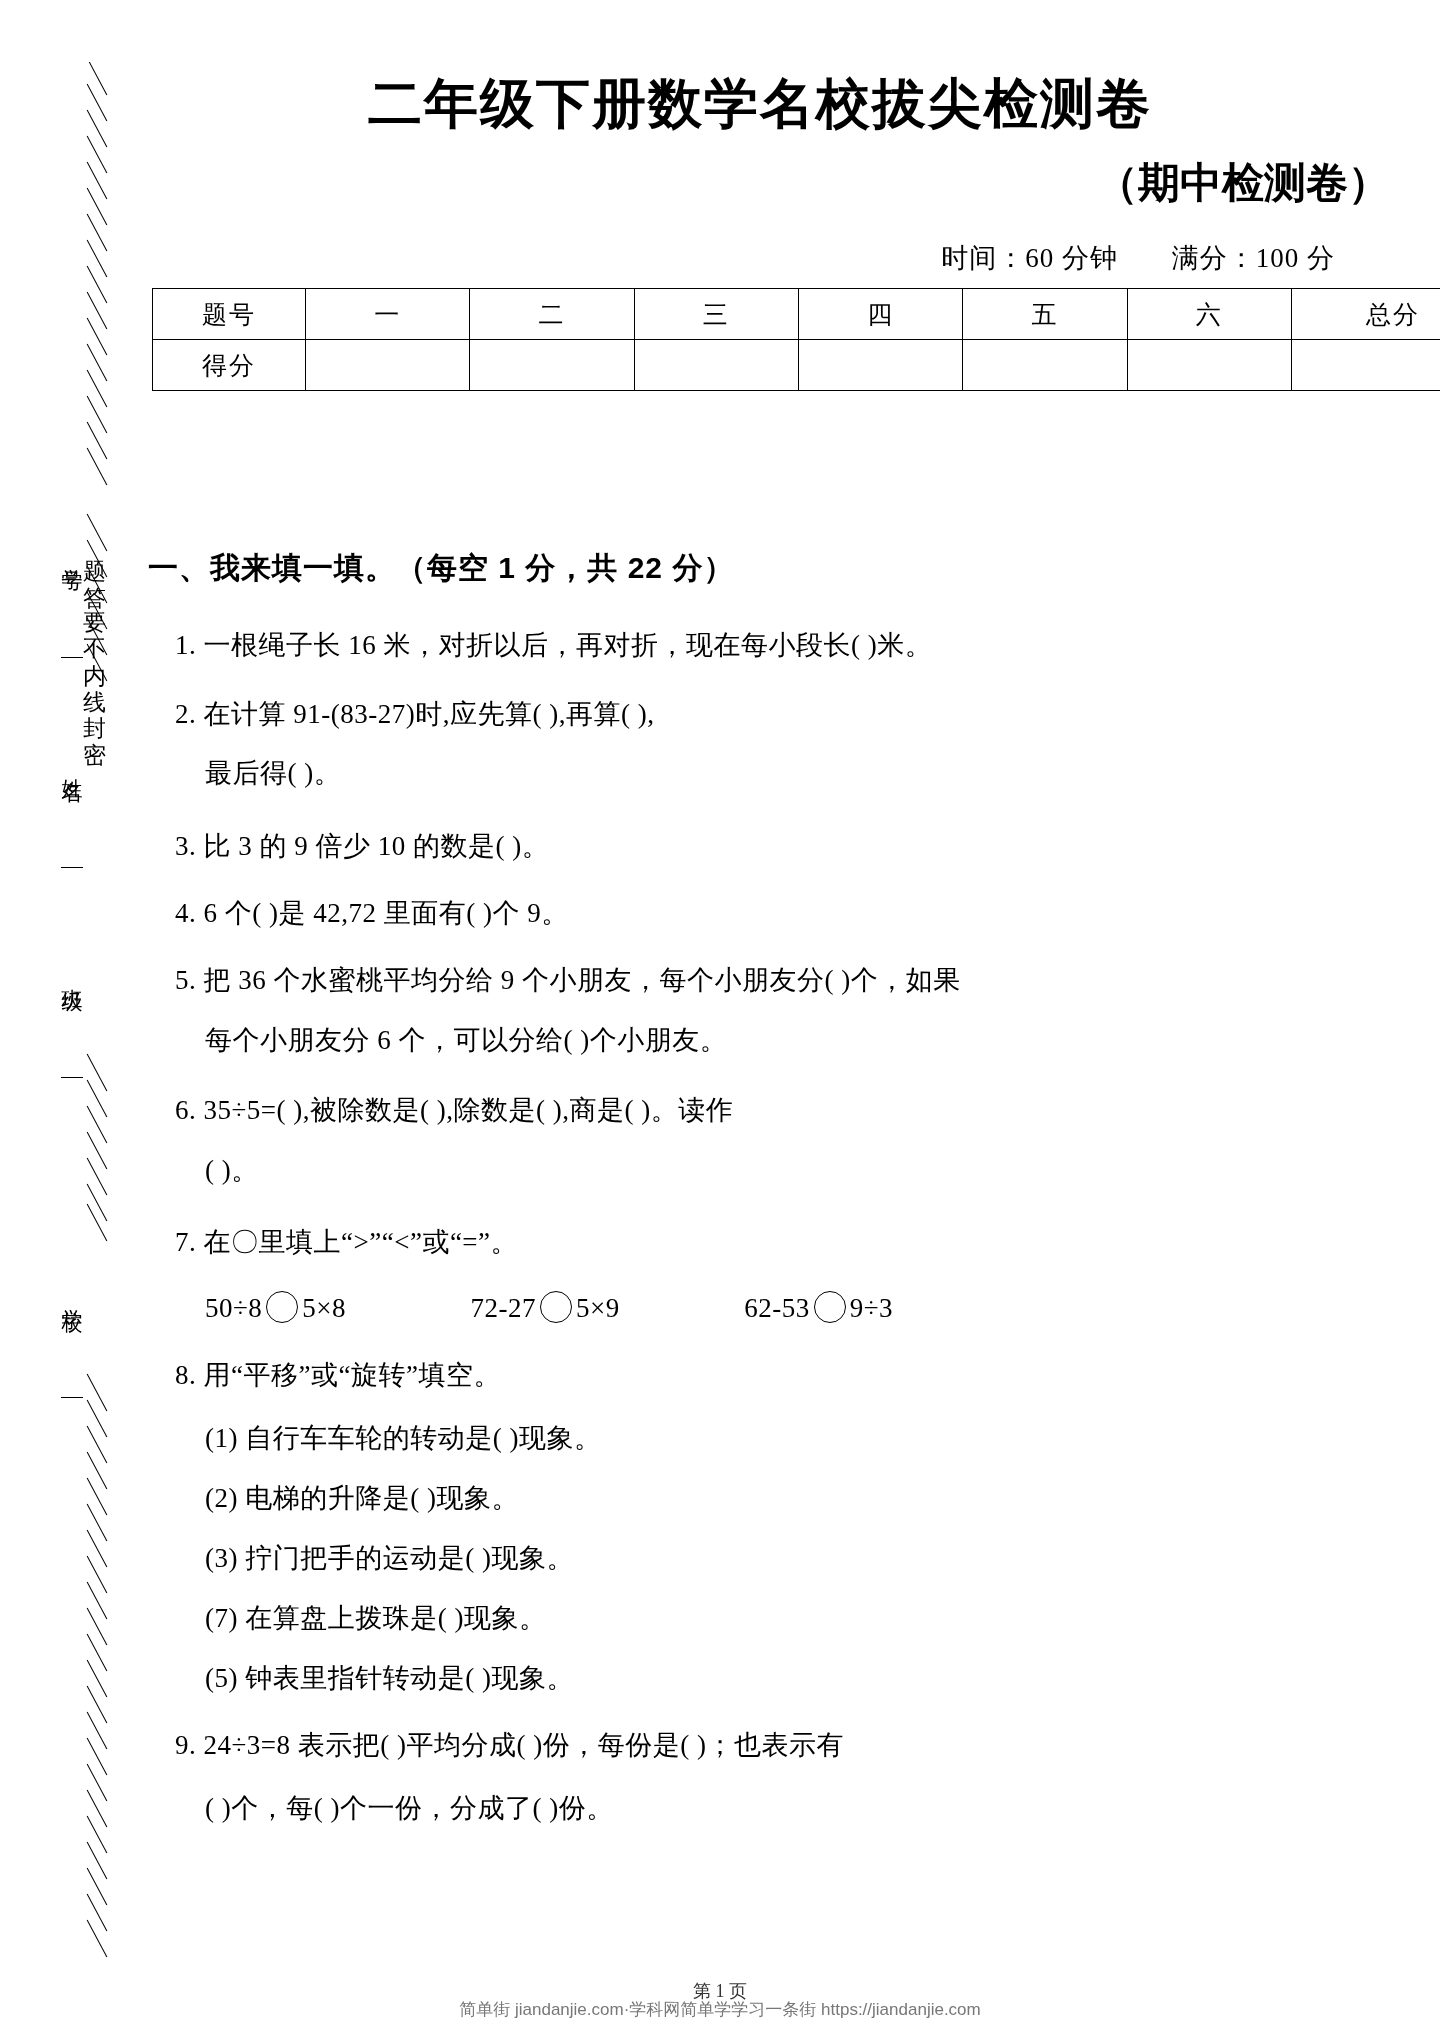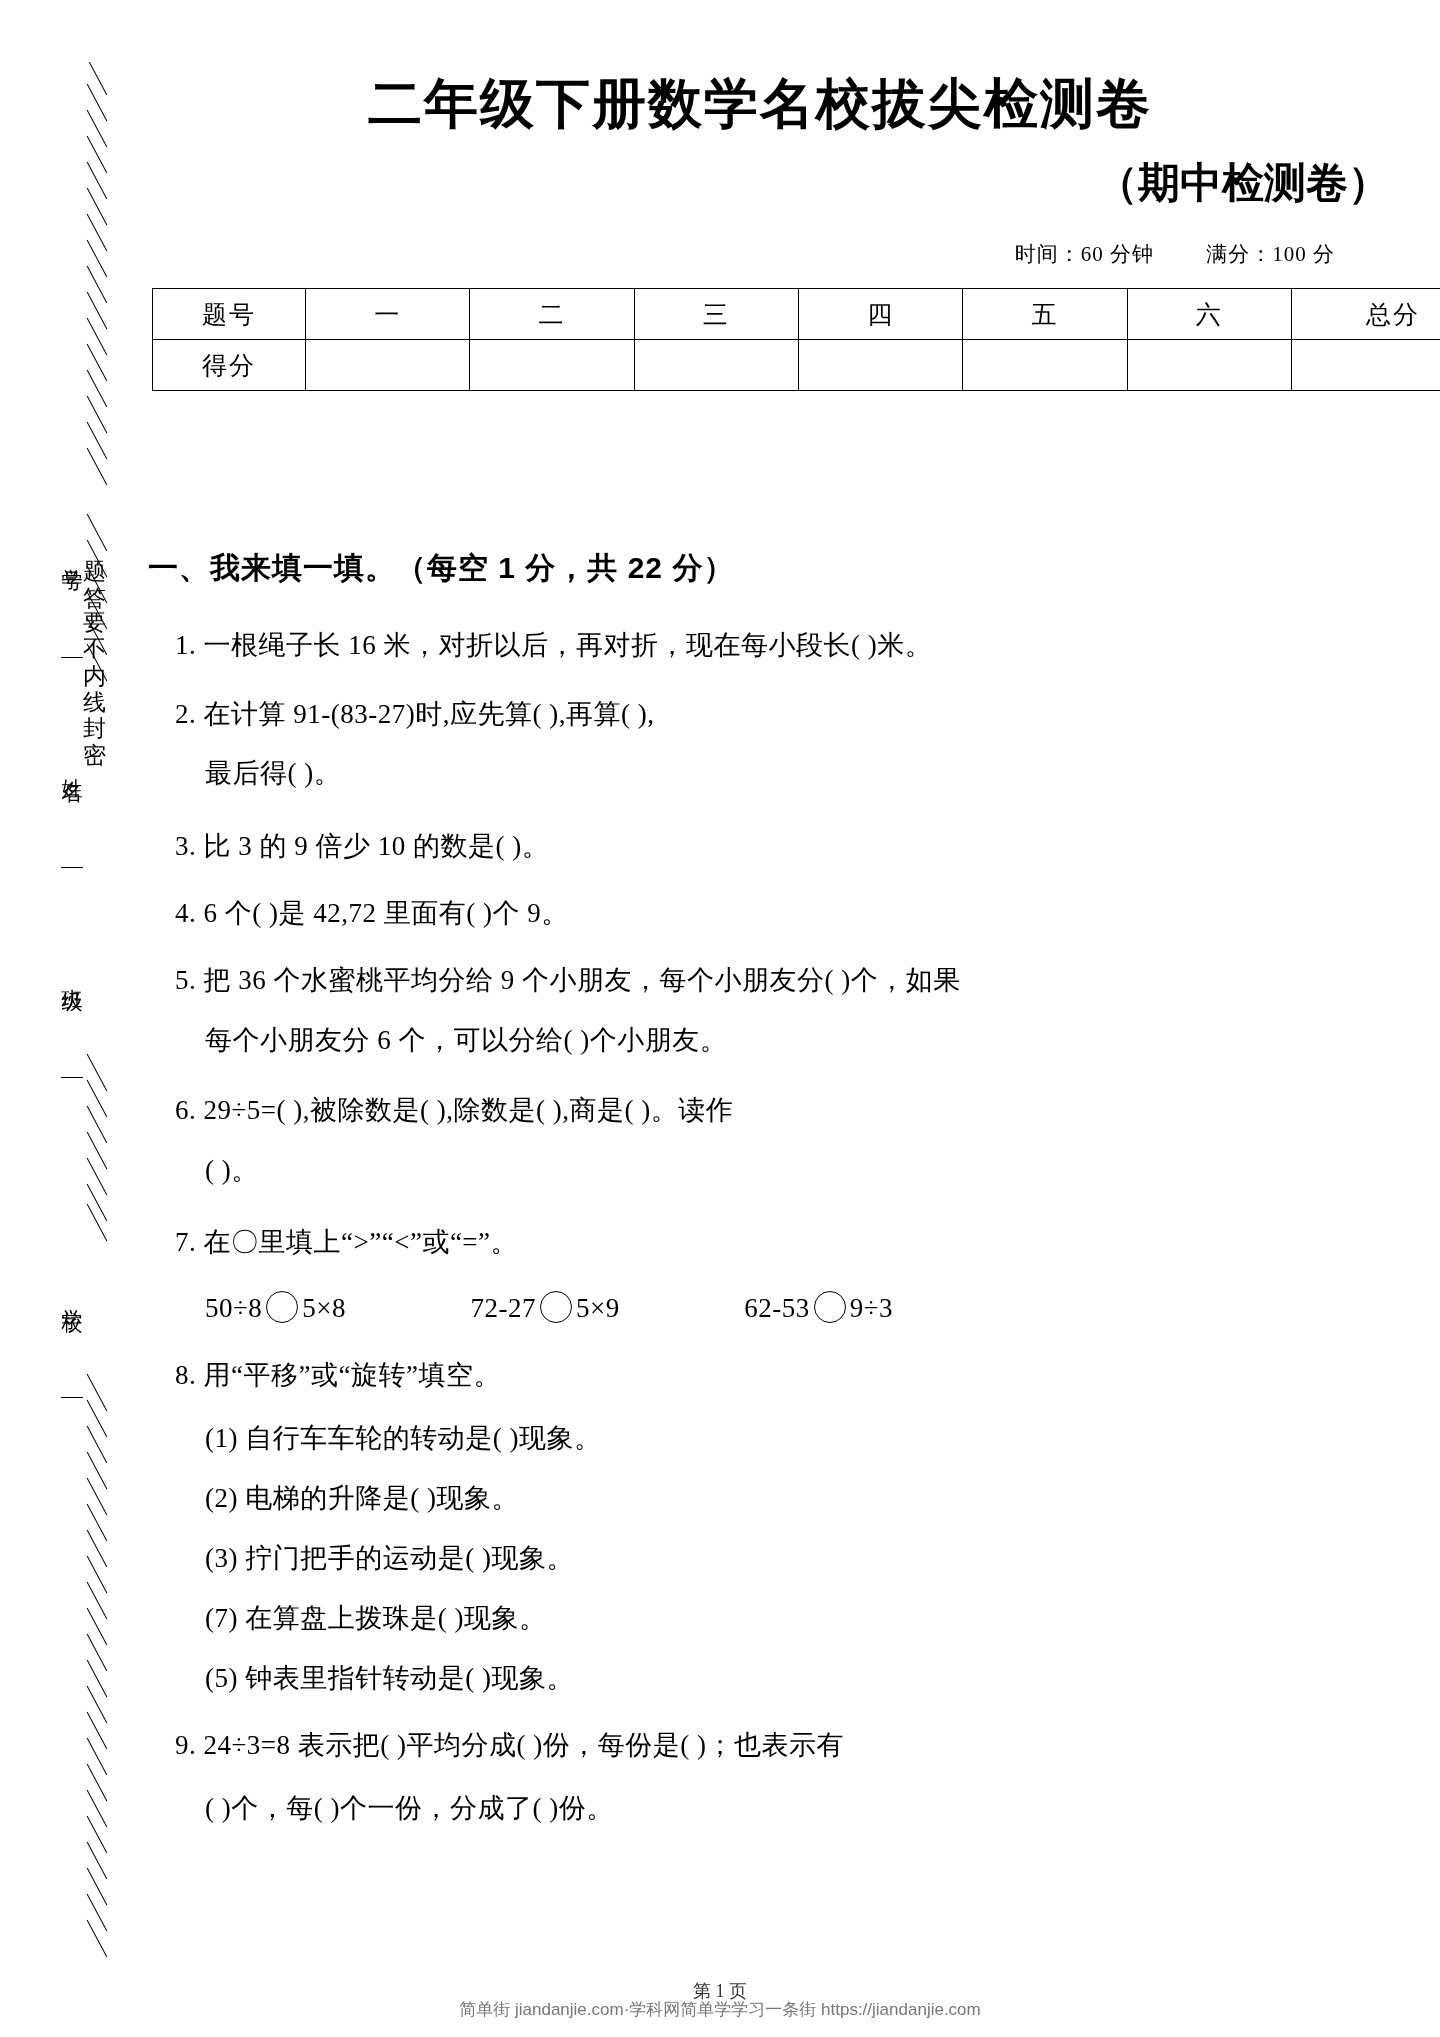--- a/index.html
+++ b/index.html
@@ -90,21 +90,21 @@
     width: 1260px;
     text-align: right;
     font-size: 42px;
     font-weight: bold;
     font-family: "Liberation Sans", sans-serif;
   }
   .meta {
     position: absolute;
     right: 105px;
     top: 240px;
-    font-size: 21px;
+    font-size: 27px;
     letter-spacing: 1px;
   }
   .meta span { margin-left: 46px; }
 
   
   .score-table {
     position: absolute;
     left: 152px;
     top: 288px;
     border-collapse: collapse;
@@ -280,21 +280,21 @@
 
   <div class="section-head" style="top:548px">一、我来填一填。（每空 1 分，共 22 分）</div>
 
   <div class="q indent1" style="top:625px">1. 一根绳子长 16 米，对折以后，再对折，现在每小段长(        )米。</div>
   <div class="q indent1" style="top:694px">2. 在计算 91-(83-27)时,应先算(                   ),再算(                  ),</div>
   <div class="q indent2" style="top:753px">最后得(                 )。</div>
   <div class="q indent1" style="top:826px">3. 比 3 的 9 倍少 10 的数是(        )。</div>
   <div class="q indent1" style="top:893px">4. 6 个(        )是 42,72 里面有(        )个 9。</div>
   <div class="q indent1" style="top:960px">5. 把 36 个水蜜桃平均分给 9 个小朋友，每个小朋友分(        )个，如果</div>
   <div class="q indent2" style="top:1020px">每个小朋友分 6 个，可以分给(         )个小朋友。</div>
-  <div class="q indent1" style="top:1090px">6. 29÷5=(        ),被除数是(         ),除数是(        ),商是(        )。读作</div>
+  <div class="q indent1" style="top:1090px">6. 35÷5=(        ),被除数是(         ),除数是(        ),商是(        )。读作</div>
   <div class="q indent2" style="top:1150px">(                            )。</div>
 
   <div class="q indent1" style="top:1222px">7. 在〇里填上“&gt;”“&lt;”或“=”。</div>
 
   <div class="q indent2" style="top:1288px">
     <span>50÷8</span><span class="circ"></span><span>5×8</span>
     <span style="display:inline-block;width:110px"></span>
     <span>72-27</span><span class="circ"></span><span>5×9</span>
     <span style="display:inline-block;width:110px"></span>
     <span>62-53</span><span class="circ"></span><span>9÷3</span>

